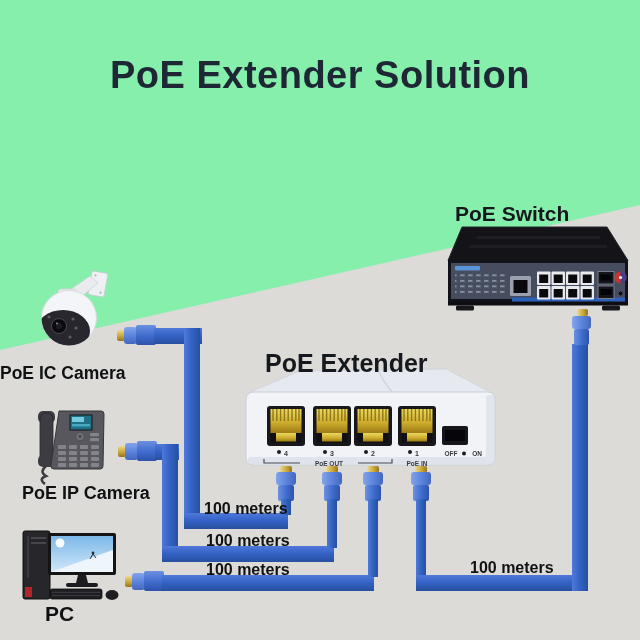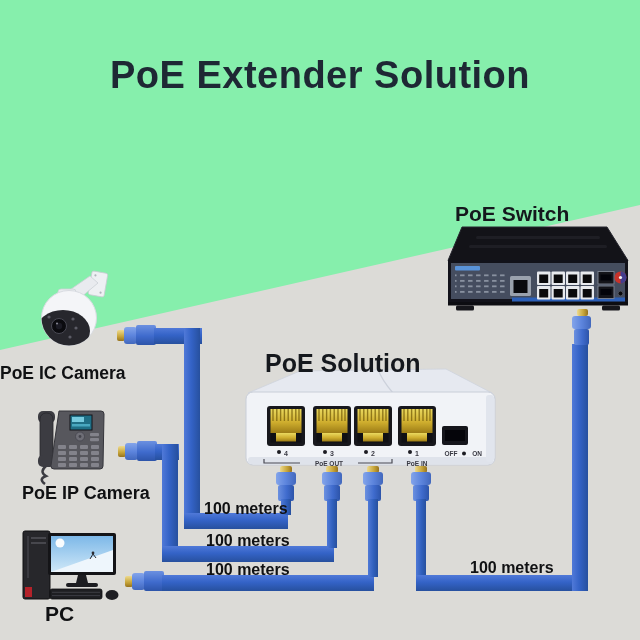--- a/index.html
+++ b/index.html
@@ -310,20 +310,20 @@
     </g>
     <g>
       <rect x="36" y="65" width="52" height="10" rx="2" fill="#1e1e22" stroke="#0c0c0f" stroke-width="0.8"></rect>
       <path d="M38,68.3 H86 M38,71.6 H86" stroke="#3c3c44" stroke-width="1"></path>
     </g>
     <ellipse cx="98" cy="71" rx="6.5" ry="5" fill="#1e1e22"></ellipse>
   </svg>
   <div class="txt devlabel" style="left:45px;top:602px;width:50px;font-size:21px;">PC</div>
 
   <div class="txt devlabel" style="left:455px;top:202px;width:180px;font-size:21px;color:#15181d;">PoE Switch</div>
-  <div class="txt devlabel" style="left:265px;top:349px;width:200px;font-size:25px;color:#15181d;">PoE Solution</div>
+  <div class="txt devlabel" style="left:265px;top:349px;width:200px;font-size:25px;color:#15181d;">PoE Extender</div>
 
   <div class="txt meters" style="left:204px;top:500px;">100 meters</div>
   <div class="txt meters" style="left:206px;top:532px;">100 meters</div>
   <div class="txt meters" style="left:206px;top:561px;">100 meters</div>
   <div class="txt meters" style="left:470px;top:559px;">100 meters</div>
 
 </div>
 
 </body></html>

